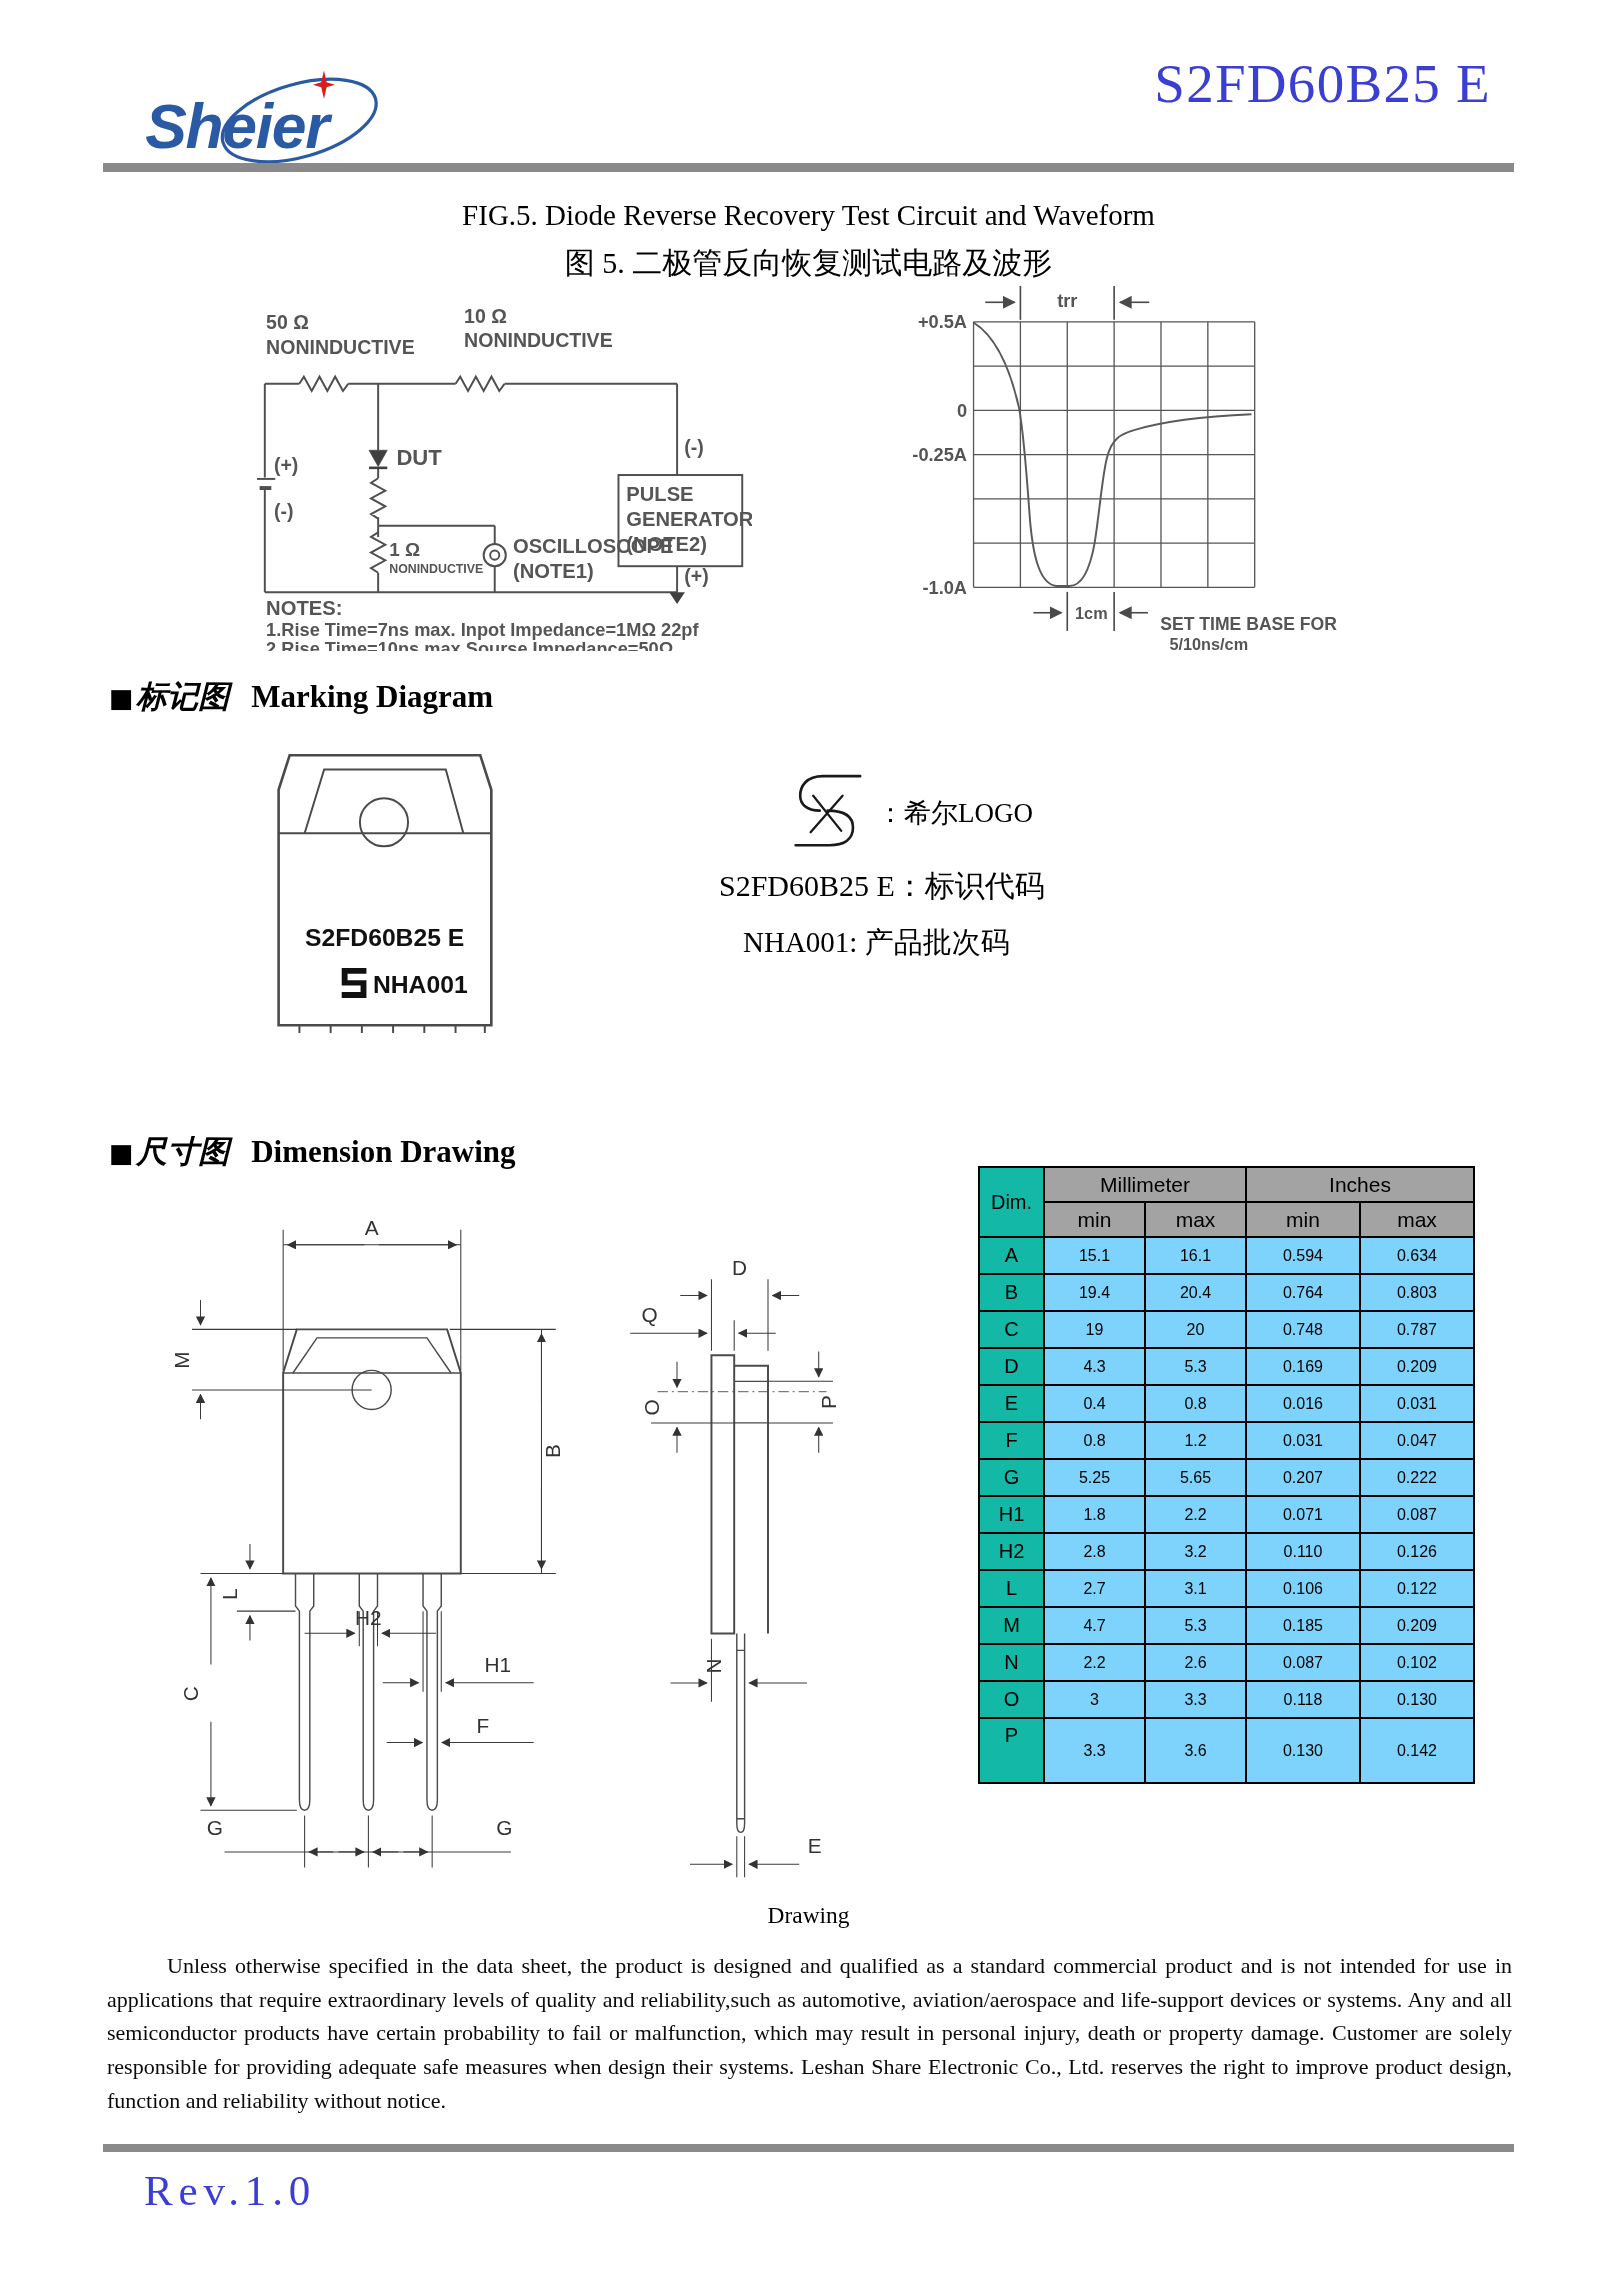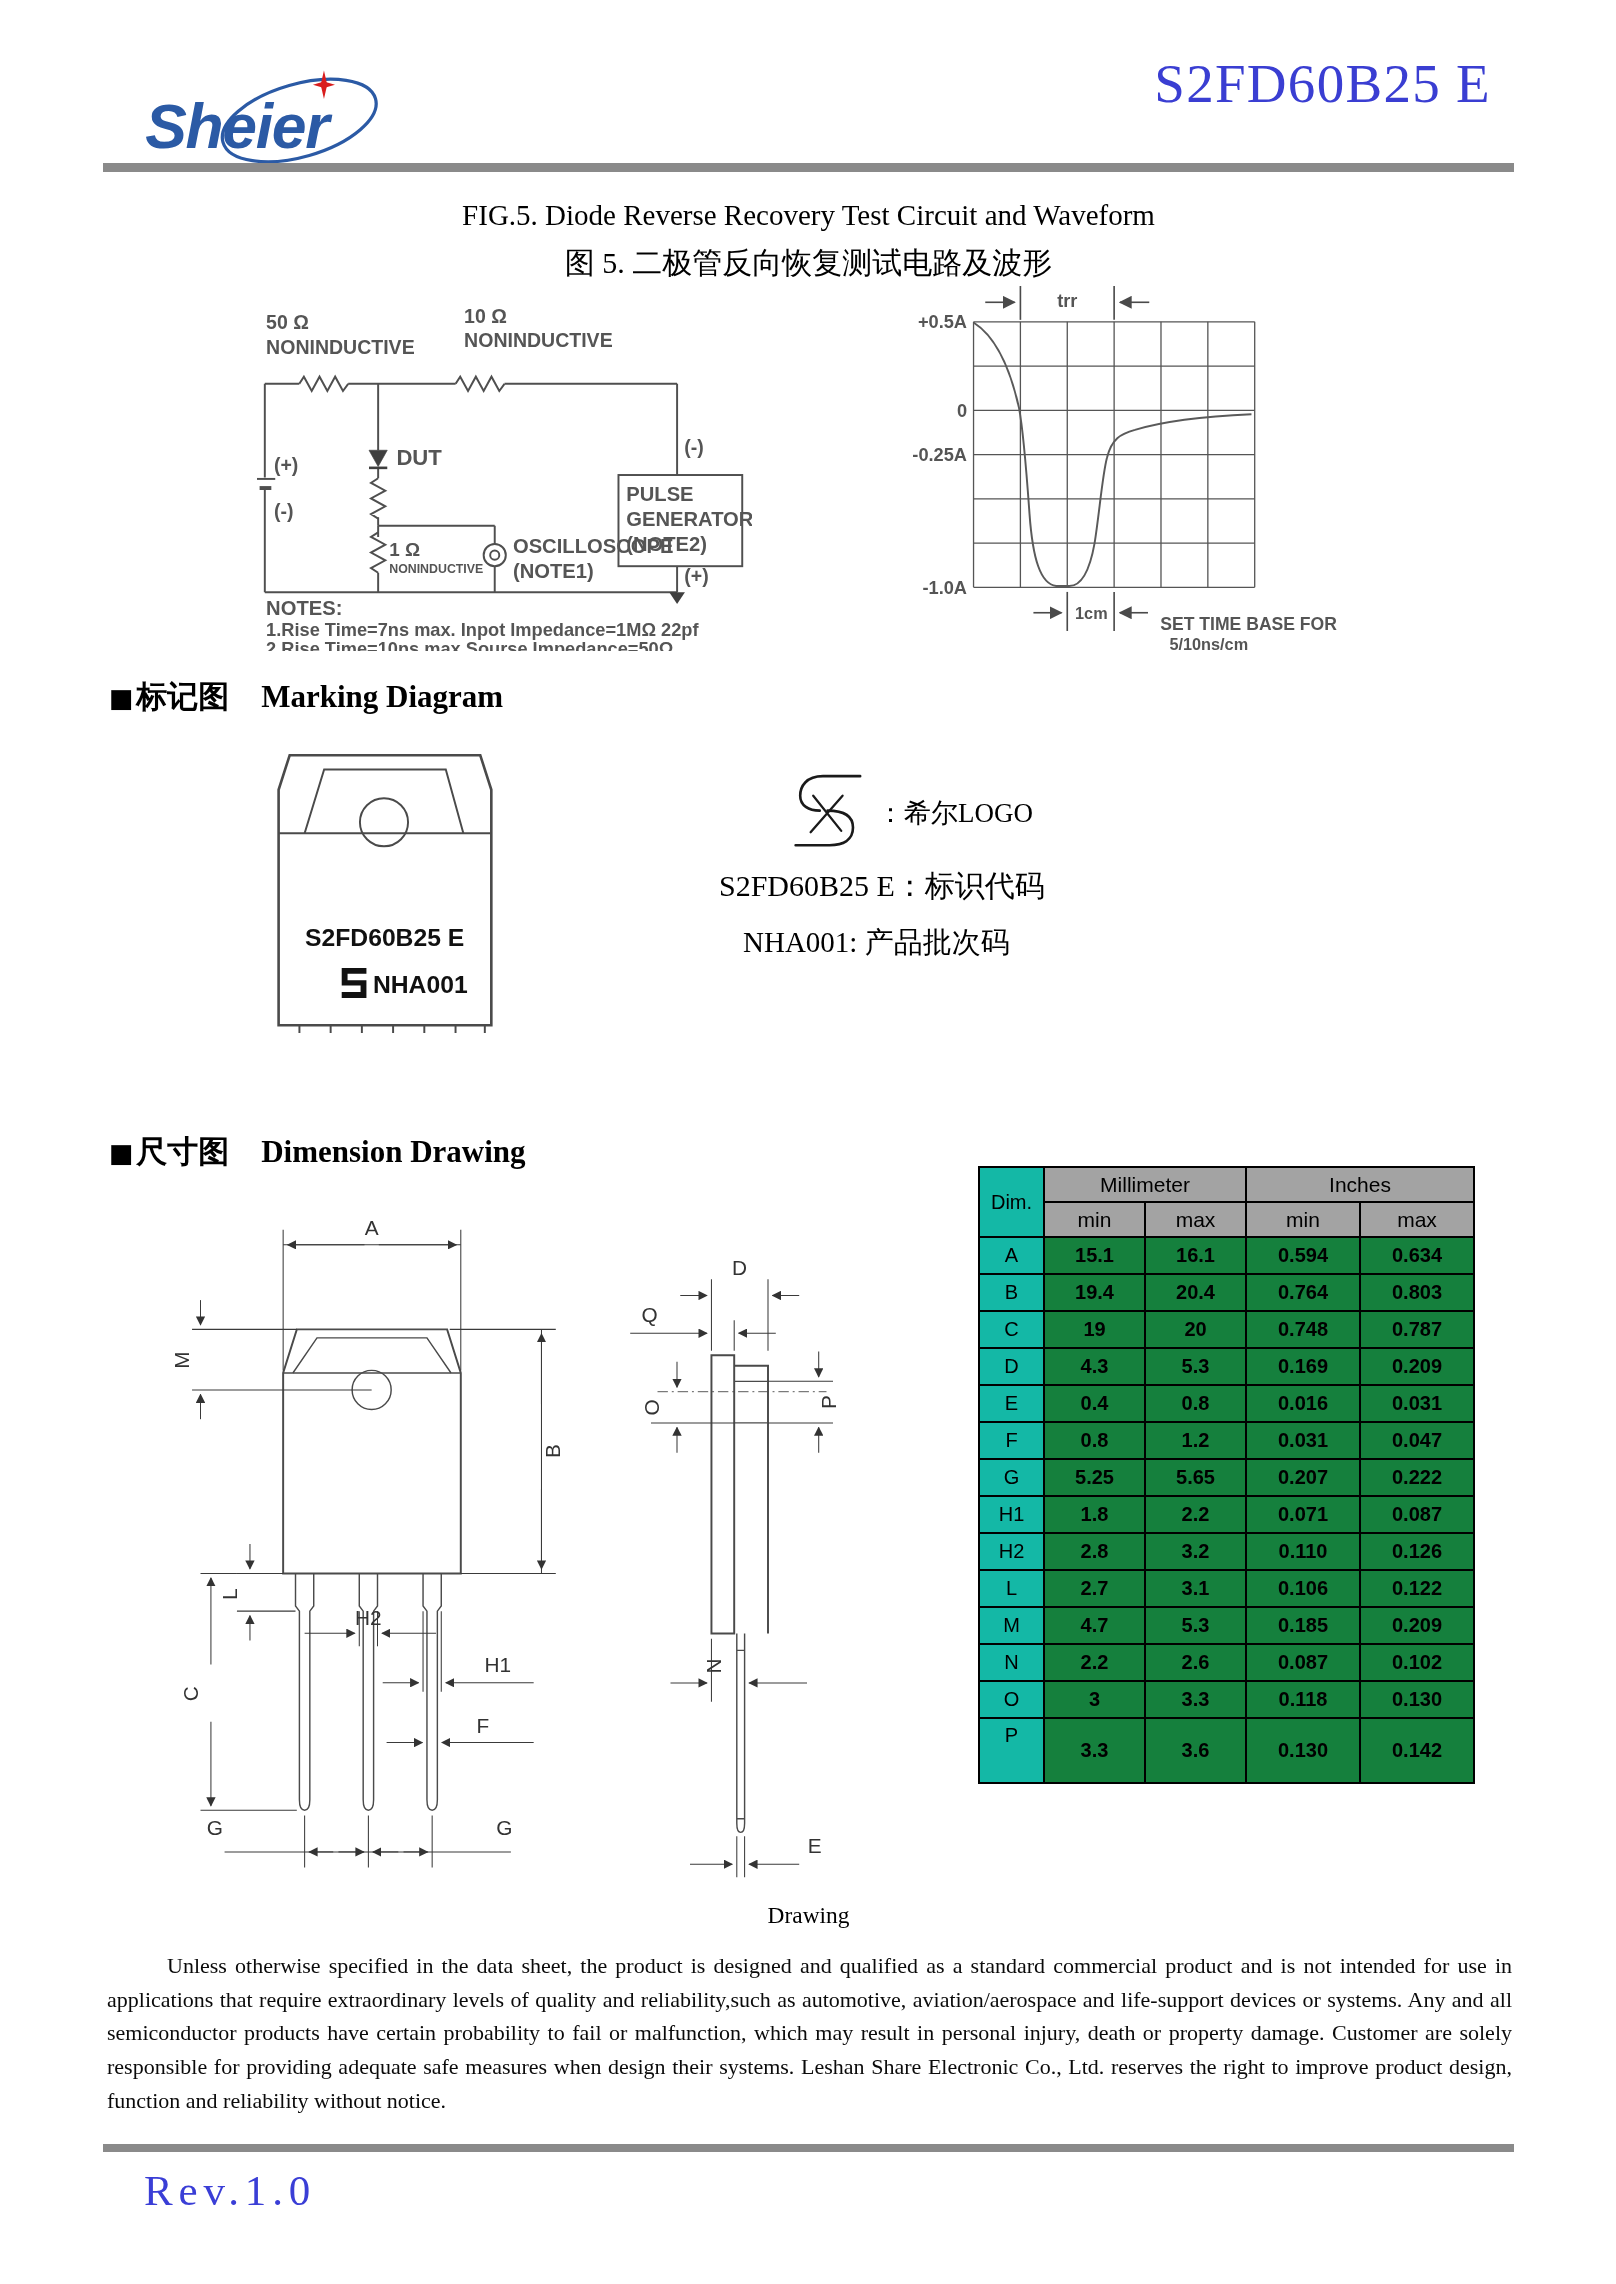--- a/index.html
+++ b/index.html
@@ -22,35 +22,35 @@
   
   .center-line { left:0; width:1617px; text-align:center; color:#000; }
   #fig-title-en { top:199px; font-size:29px; font-weight:500; }
   #fig-title-cn { top:243px; font-size:30px; }
   
   .section-heading {
     display:flex; align-items:baseline; font-weight:bold; font-size:31px; color:#000;
     font-family:"Liberation Serif", serif;
   }
   .section-heading .bullet { font-size:26px; margin-right:2.6px; font-family:"DejaVu Sans", sans-serif; }
-  .section-heading .cn { margin-right:32px; }
+  .section-heading .cn { margin-right:22px;font-style:italic; }
   #marking-heading { left:109px; top:676px; }
   #dimension-heading { left:109px; top:1131px; }
   
   .legend-text { color:#000; font-family:"Liberation Serif", serif; white-space:nowrap; }
   #legend-logo-label { left:877px; top:795px; font-size:27px; }
   #legend-code { left:719px; top:866px; font-size:30px; }
   #legend-lot  { left:743px; top:923px; font-size:29px; }
   
   #dim-table-wrap { left:978px; top:1166px; }
   table.dims { border-collapse:collapse; font-family:"Liberation Sans", sans-serif; table-layout:fixed; }
   table.dims td, table.dims th { border:2px solid #000; text-align:center; vertical-align:middle; font-weight:normal; }
   table.dims .hdr { background:#a3a3a3; font-size:21px; }
   table.dims .dimcol { background:#14b8a6; font-size:20px; }
-  table.dims td.val { background:#15803d; font-size:20px;font-weight:bold; }
+  table.dims td.val { background:#7dd3fc; font-size:16px; }
   
   #notice-title { top:1902px; font-size:23.4px; }
   #notice-body {
     left:107px; top:1949px; width:1405px; font-size:22px; line-height:1.53;
     text-align:justify; text-indent:60px; color:#0a0a0a;
   }
   #revision { left:124px; top:2166px; font-size:43px; color:#3a3ed6; letter-spacing:5.9px;margin-left:20px; }
   
   svg text { font-family:"Liberation Sans", sans-serif; }
 </style>

